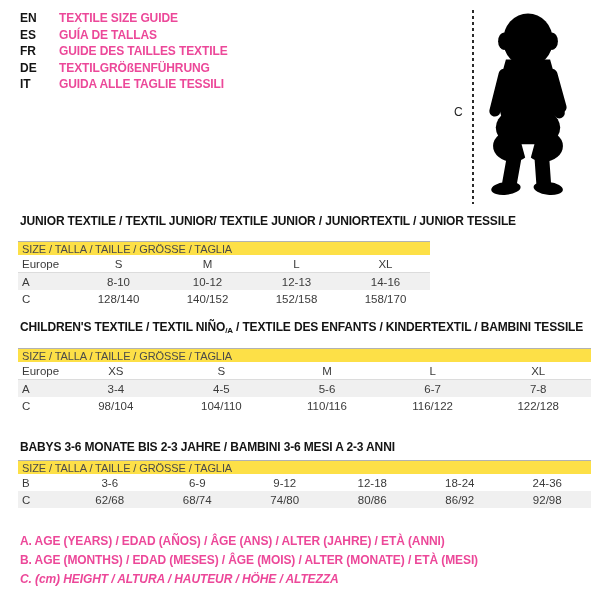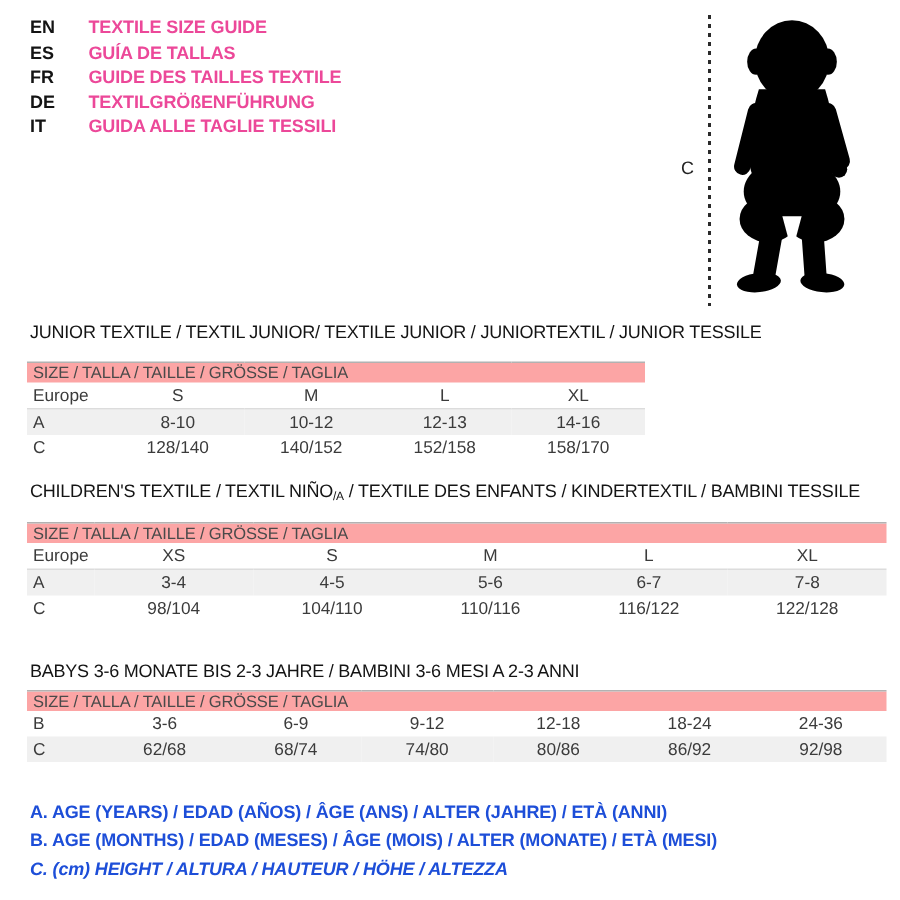--- a/index.html
+++ b/index.html
@@ -12,45 +12,45 @@
   .lang-code{width:39px;font-weight:bold;font-size:12px;color:#141414;}
   .lang-title{font-weight:bold;font-size:12px;color:#ec4899;letter-spacing:-0.1px;white-space:nowrap;}
 
   
   .measure-line{position:absolute;left:472px;top:10px;width:2px;height:194px;
     background:repeating-linear-gradient(180deg,#2a2a2a 0 3px,transparent 3px 6px);}
   .c-label{position:absolute;left:454px;top:105px;font-size:12px;color:#222;}
   .baby-svg{position:absolute;left:482px;top:6px;width:92px;height:200px;}
 
   
-  .tbl-title{position:absolute;font-size:12px;font-weight:normal;color:#141414;
+  .tbl-title{position:absolute;font-size:12px;font-weight:bold;color:#141414;
     letter-spacing:-0.15px;white-space:nowrap;}
   #t1-title{left:20px;top:214px;}
   #t2-title{left:20px;top:320px;}
   #t3-title-1{left:20px;top:424px;}
   #t3-title-2{left:20px;top:440px;}
   .sub-part{font-size:8px;vertical-align:-2px;}
 
   
   table.size-table{position:absolute;border-collapse:collapse;table-layout:fixed;}
   #t1{left:18px;top:241px;width:412px;}
   #t2{left:18px;top:348px;width:573px;}
   #t3{left:18px;top:460px;width:573px;}
-  .size-table th{background:#fca5a5;border-top:1px solid #b2b2b2;height:13px;
+  .size-table th{background:#fde047;border-top:1px solid #b2b2b2;height:13px;
     font-size:11px;font-weight:normal;color:#4a4a4a;text-align:left;
     padding:0 0 0 4px;letter-spacing:-0.1px;}
   .size-table td{height:17px;font-size:11.5px;font-weight:normal;color:#3b3b3b;
     text-align:center;padding:0;}
   .size-table td:first-child{text-align:left;padding-left:4px;}
   .size-table tr.hdr-row td{border-bottom:1px solid #dcdcdc;margin-left:15px;}
   .size-table tr.zebra{background:#f0f0f0;}
   col.label-col-1{width:56px;} col.label-col-2{width:45px;} col.label-col-3{width:48px;}
 
   
-  .note{position:absolute;left:20px;font-size:12px;font-weight:bold;color:#1d4ed8;
+  .note{position:absolute;left:20px;font-size:12px;font-weight:bold;color:#ec4899;
     letter-spacing:-0.1px;white-space:nowrap;}
   #note-a{top:534px;} #note-b{top:553px;} #note-c{top:572px;font-style:italic;}
 </style>
 </head>
 <body>
 
 <div class="canvas">
 
   <div class="lang-list">
     <div class="lang-row">

